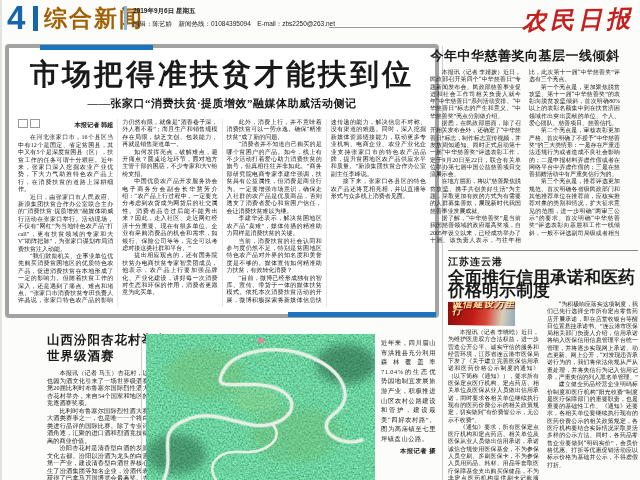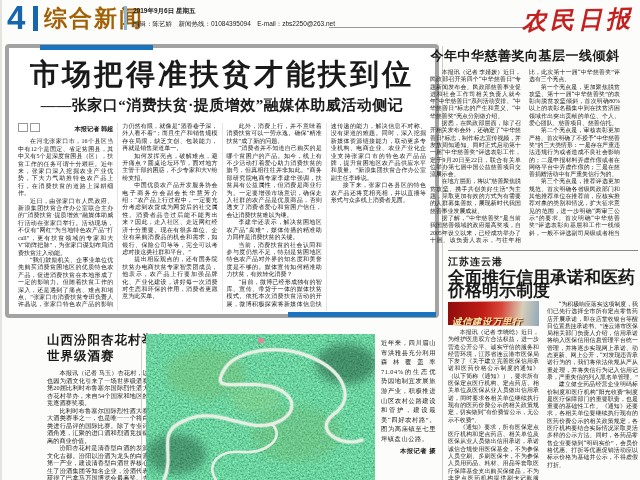--- a/index.html
+++ b/index.html
@@ -24,21 +24,21 @@
   .masthead{position:absolute;right:8px;top:4px;font-size:24px;font-weight:bold;font-style:italic;
     color:#c42020;letter-spacing:4px;transform:rotate(-1.5deg);
     font-family:"Liberation Serif","DejaVu Serif",serif;}
   
   .main-box{position:absolute;left:3px;top:44px;width:434px;height:274px;
     border:4px solid #a3a3a3;border-radius:4px;background:#fff;box-sizing:border-box;}
   .acc-top{position:absolute;left:31px;top:-3px;width:113px;height:5px;background:#1b74c0;}
   .acc-bot{position:absolute;right:-1px;bottom:-3px;width:148px;height:5px;background:#1b74c0;}
   .main-headline{margin-top:11px;text-align:center;font-size:29px;line-height:31px;
     font-weight:900;letter-spacing:3px;}
-  .main-sub{margin-top:6px;text-align:center;font-size:15px;font-weight:bold;letter-spacing:0.5px;}
+  .main-sub{margin-top:6px;text-align:center;font-size:11px;font-weight:bold;letter-spacing:0.5px;}
   .main-cols{margin:8px 9px 0 9px;height:188px;column-count:4;column-gap:9px;
     column-rule:1px solid #e6e6e6;column-fill:auto;overflow:hidden;
     font-size:6px;line-height:7.4px;text-align:justify;}
   .main-cols p{margin:0;text-indent:2em;}
   .byline-row{display:flex;justify-content:space-between;align-items:center;margin-bottom:4px;}
   .qrbox{display:inline-block;width:8px;height:7px;border:1px solid #999;margin-right:2px;}
   .byline-txt{font-weight:bold;font-size:6.2px;}
   
   .smallcols p{margin:0;text-indent:2em;}
   
@@ -46,23 +46,23 @@
   .charity{position:absolute;left:428px;top:48px;width:190px;}
   .charity-headline{font-size:13px;font-weight:900;text-align:center;letter-spacing:0.5px;line-height:15px;}
   .charity-cols{margin-top:6px;height:178px;column-count:2;column-gap:8px;column-fill:auto;
     overflow:hidden;font-size:5.9px;line-height:7.3px;text-align:justify;}
   .right-divider{position:absolute;left:446px;top:250px;width:190px;height:1px;background:#888;}
   .lyg{position:absolute;left:446px;top:255px;width:190px;}
   .lyg-kicker{font-size:10px;font-weight:900;letter-spacing:1px;}
   .lyg-headline{margin-top:2px;font-size:17px;font-weight:900;line-height:13px;letter-spacing:0;}
   .lyg-body{margin-top:4px;display:flex;gap:8px;height:192px;overflow:hidden;}
   .lyg-col{width:91px;font-size:5.9px;line-height:7.3px;text-align:justify;overflow:hidden;}
-  .banner{width:91px;height:25px;margin-bottom:3px;position:relative;
+  .banner{width:67px;height:25px;margin-bottom:3px;position:relative;
     background:linear-gradient(97deg,#8f0d0d 0%,#c01d16 38%,#d8483a 58%,#d8cfb8 80%,#8fa8bc 100%);
-    clip-path:polygon(0 4%,100% 0,100% 100%,0 96%);display:flex;align-items:flex-end;}
+    clip-path:polygon(0 4%,100% 0,100% 100%,0 96%);display:flex;align-items:flex-start;}
   .banner span{font-size:9.5px;font-weight:900;font-style:italic;color:#ffe9a0;
     letter-spacing:0.5px;padding-left:4px;text-shadow:1px 1px 1px #5a0505;}
   
   .wine{position:absolute;left:8px;top:332px;width:127px;height:148px;overflow:hidden;margin-left:37px;}
   .wine-headline{font-size:12.5px;font-weight:900;line-height:16px;letter-spacing:1px;}
   .wine-body{margin-top:5px;font-size:6.2px;line-height:7.5px;text-align:justify;}
   .wine-vrule{position:absolute;left:139px;top:336px;width:1px;height:144px;background:#cfcfcf;}
   
   .photo{position:absolute;left:144px;top:334px;width:229px;height:146px;overflow:hidden;background:#2f7a4c;}
   .caption{position:absolute;left:379px;top:338px;width:55px;height:142px;overflow:hidden;

